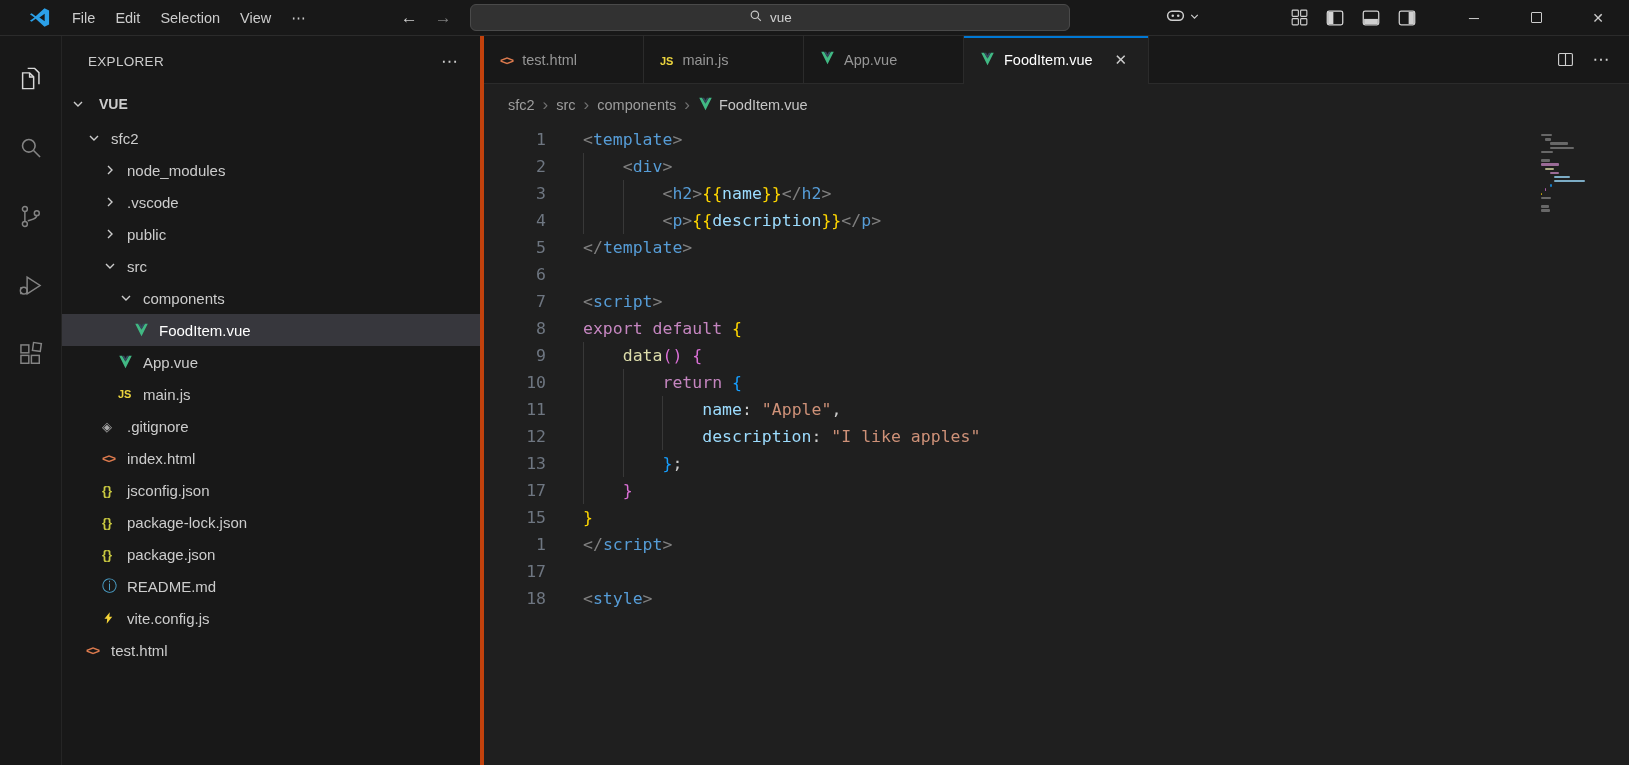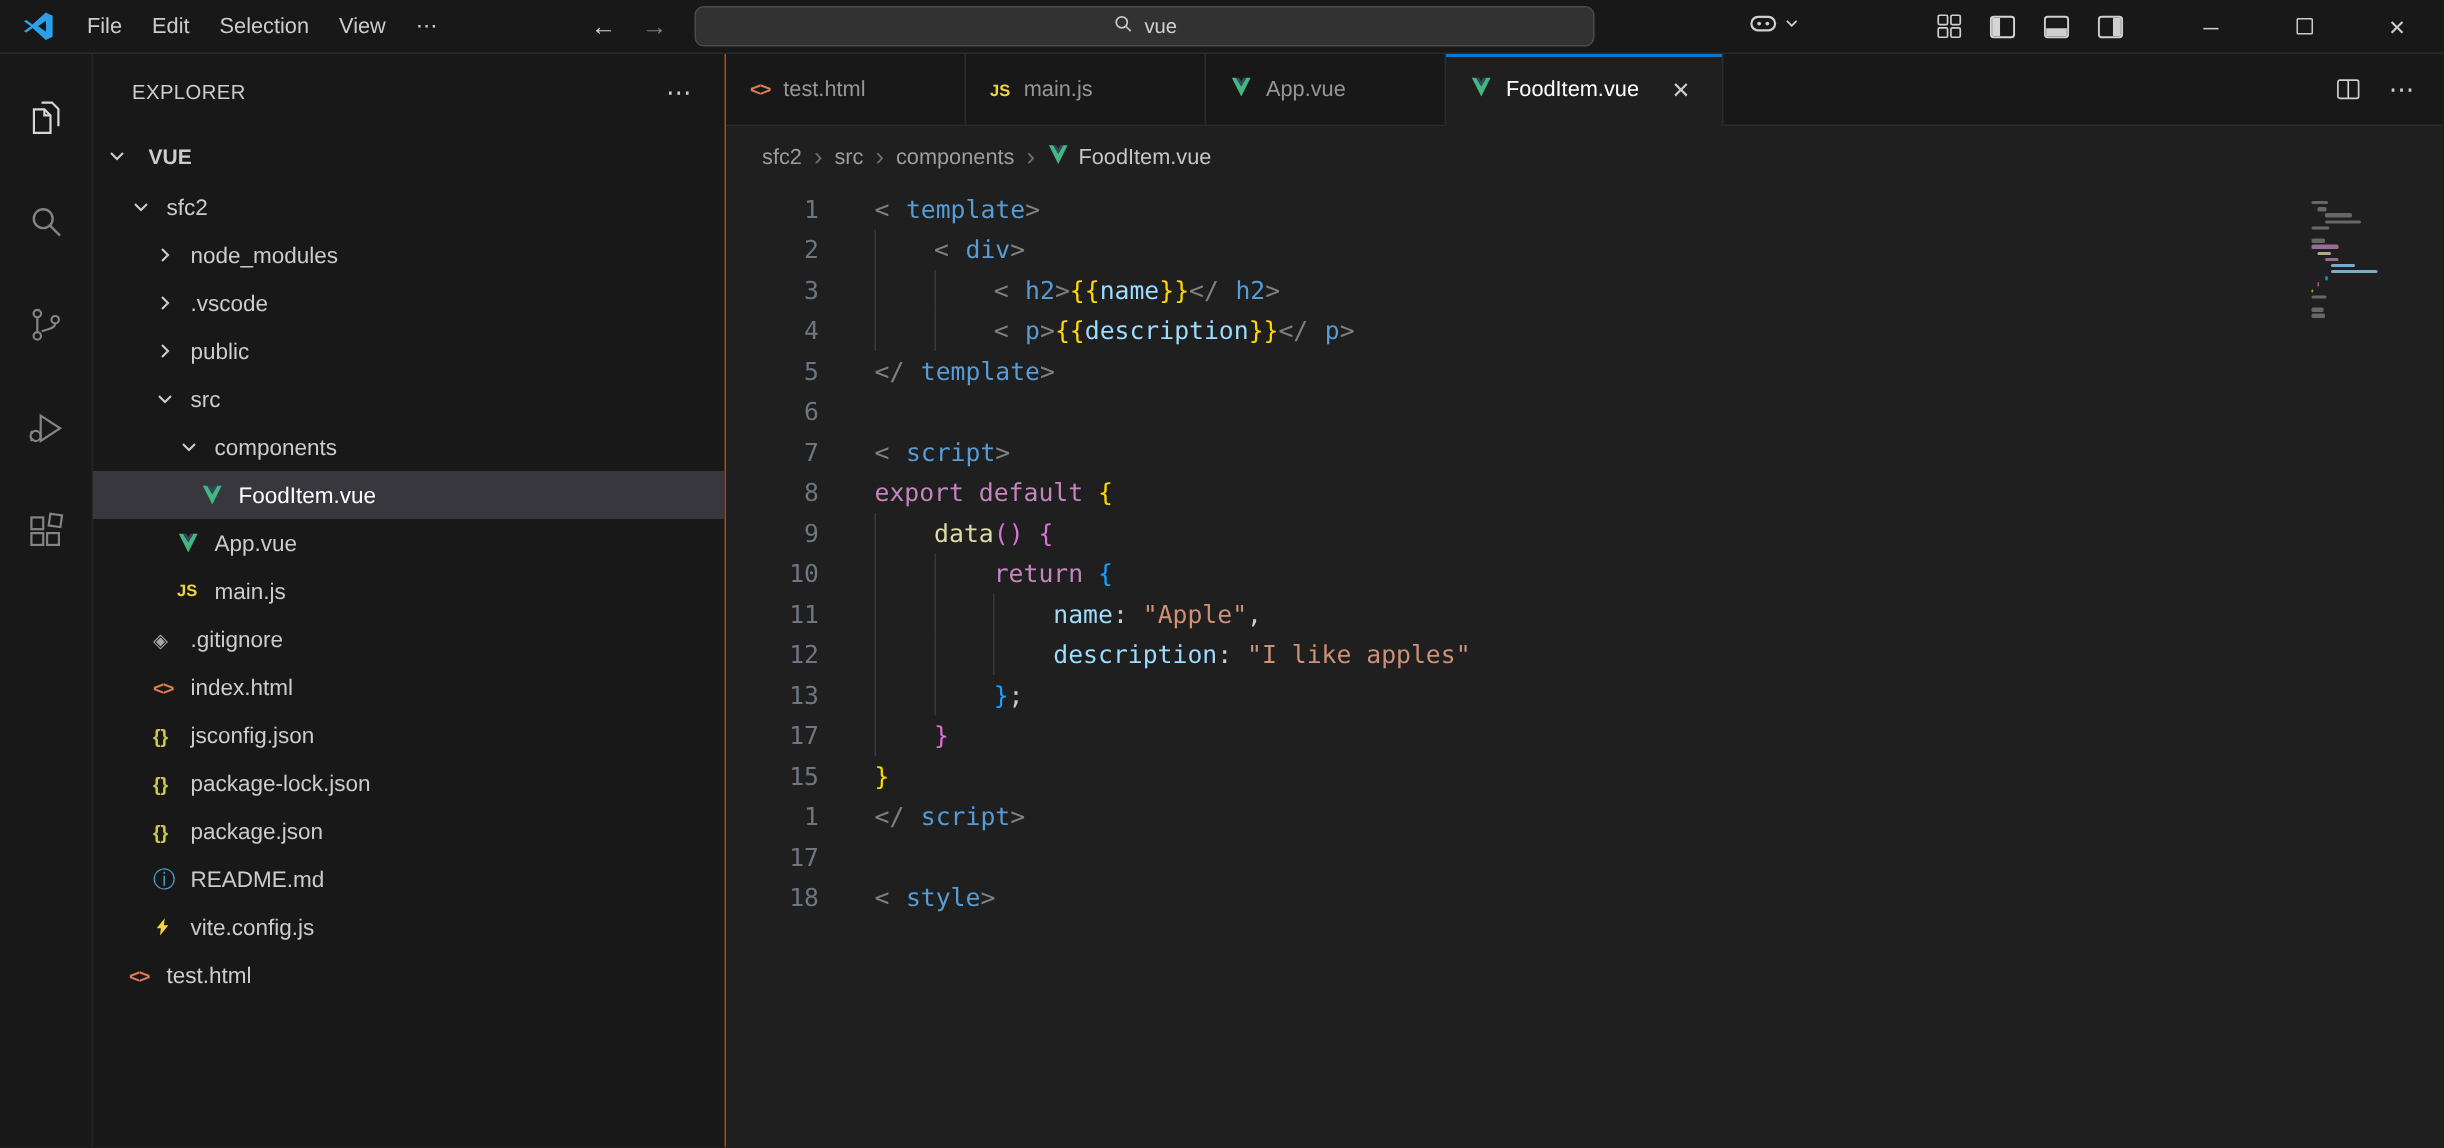--- a/index.html
+++ b/index.html
@@ -10,21 +10,21 @@
     -webkit-font-smoothing: antialiased;
   }
   .window { width: 1629px; height: 765px; display: flex; flex-direction: column; }
 
   
   .titlebar {
     flex: 0 0 36px; height: 36px; background: #181818;
     border-bottom: 1px solid #2b2b2b;
     display: flex; align-items: center;
   }
-  .tb-left { display: flex; align-items: center; padding-left: 14px; }
+  .tb-left { display: flex; align-items: center; padding-left: 28px; }
   .logo { width: 24px; height: 24px; display: flex; align-items: center; margin-right: 10px; }
   .menu-item { padding: 3px 10px; font-size: 14.5px; color: #cccccc; border-radius: 5px; cursor: default; }
   .tb-spacer { flex: 1; }
   .nav-btn { width: 34px; text-align: center; font-size: 17px; color: #cccccc; }
   .nav-btn.fwd { color: #7d7d7d; }
   .command-center {
     width: 600px; height: 27px; margin: 0 10px;
     background: #323232; border: 1px solid #4a4a4a; border-radius: 6px;
     display: flex; align-items: center; justify-content: center; gap: 7px;
     color: #d0d0d0; font-size: 13.5px;
@@ -42,21 +42,21 @@
   .activitybar {
     width: 62px; background: #181818; border-right: 1px solid #252525;
     display: flex; flex-direction: column; align-items: center; padding-top: 8px;
   }
   .ab-item { width: 62px; height: 69px; display: flex; align-items: center; justify-content: center; color: #848484; }
   .ab-item.active { color: #d7d7d7; }
   .ab-ico { display: flex; }
 
   
   .sidebar {
-    width: 422px; background: #181818; border-right: 1px solid #c2410c;
+    width: 422px; background: #181818; border-right: 4px solid #c2410c;
     display: flex; flex-direction: column; font-size: 15px;
   }
   .sidebar-header { height: 50px; flex: 0 0 50px; display: flex; align-items: center; padding: 0 18px 0 26px; }
   .sidebar-title { font-size: 13.5px; color: #cccccc; letter-spacing: 0.3px; flex: 1; }
   .sidebar-more { color: #cccccc; font-size: 17px; padding: 0 4px; }
   .section-header { height: 36px; flex: 0 0 36px; display: flex; align-items: center; padding-left: 8px; font-weight: 700; font-size: 14px; color: #cccccc; }
   .section-header .chev { margin-right: 4px; display: flex; }
   .tree { flex: 1; overflow: hidden; }
   .tree-row { height: 32px; display: flex; align-items: center; color: #cccccc; cursor: pointer; }
   .tree-row.selected { background: #37373d; color: #ffffff; }
@@ -93,21 +93,21 @@
   .editor-body { flex: 1; position: relative; overflow: hidden; }
   .code { position: absolute; inset: 0 0 auto 0; font-family: "DejaVu Sans Mono", "Liberation Mono", monospace; font-size: 16.5px; line-height: 27px; }
   .line { display: flex; height: 27px; }
   .line.active { background: rgba(255,255,255,0.035); box-shadow: inset 0 0 0 1px #2d2d2d; }
   .ln { flex: 0 0 62px; width: 62px; text-align: right; color: #6e7681; user-select: none; }
   .line.active .ln { color: #cccccc; }
   .lc { display: block; margin-left: 37px; white-space: pre; }
   .guide { display: inline-block; width: 4ch; height: 27px; border-left: 1px solid #383838; vertical-align: top; }
   .cursor { display: inline-block; width: 2px; height: 20px; background: #d7d7d7; vertical-align: middle; margin-left: 1px; }
 
-  .tk-tag   { color: #569cd6; margin-left: 11px; }
+  .tk-tag   { color: #569cd6; }
   .tk-punct { color: #808080; }
   .tk-kw    { color: #c586c0; }
   .tk-fn    { color: #dcdcaa; }
   .tk-prop  { color: #9cdcfe; }
   .tk-str   { color: #ce9178; }
   .tk-b1    { color: #ffd700; }
   .tk-b2    { color: #da70d6; }
   .tk-b3    { color: #179fff; }
   .tk-fg    { color: #cccccc; }
 

